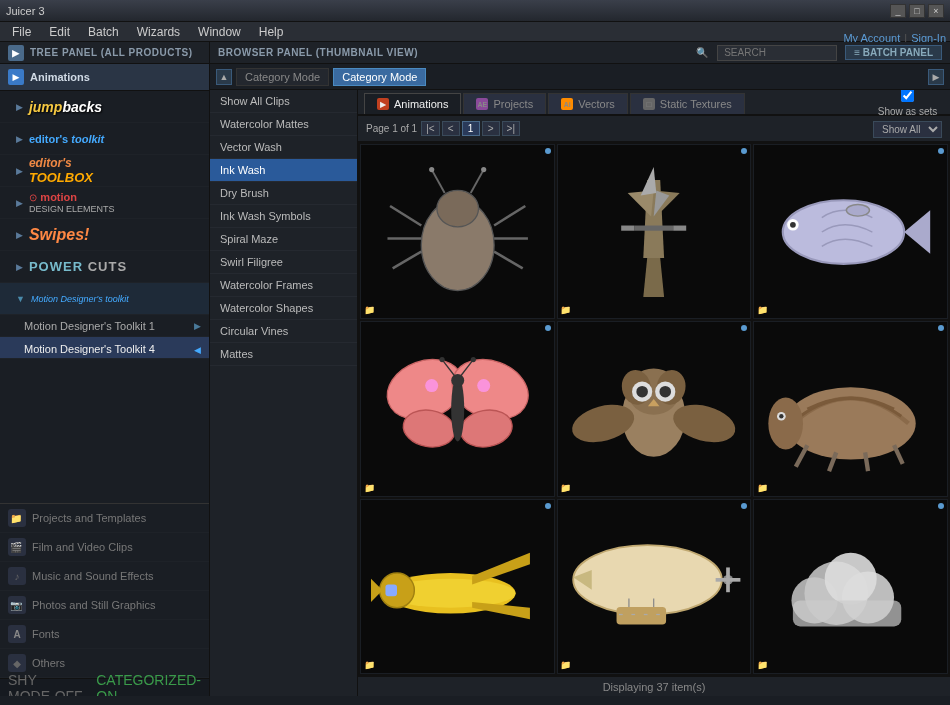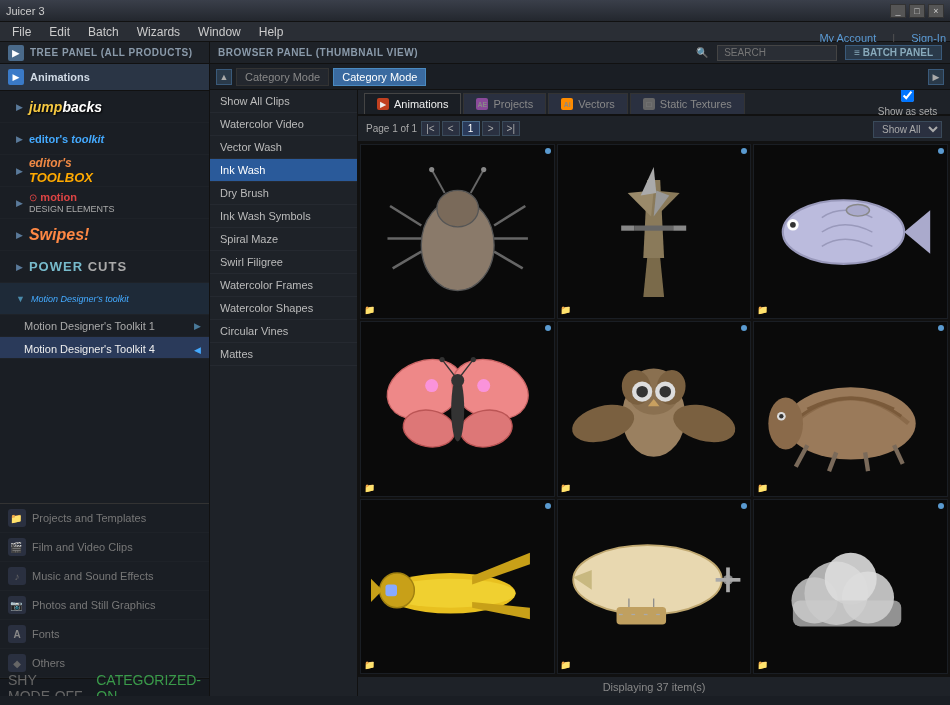--- a/index.html
+++ b/index.html
@@ -45,21 +45,21 @@
     .menu-item {
       padding: 2px 8px;
       color: #ccc;
       font-size: 12px;
       cursor: pointer;
     }
     .menu-right {
       margin-left: auto;
       display: flex;
       align-items: center;
-      gap: 16px;
+      gap: 4px;
       margin-top: 12px;
     }
     .menu-right a {
       color: #5b9bd5;
       font-size: 11px;
       text-decoration: none;
       cursor: pointer;
     }
 
     
@@ -597,21 +597,21 @@
       <div class="cat-right-arrow">▶</div>
     </div>
 
     <div id="cat-browser-split">
 
       <div id="category-list">
         <div class="cat-item">
           <span>Show All Clips</span>
         </div>
         <div class="cat-item">
-          <span>Watercolor Video</span>
+          <span>Watercolor Mattes</span>
         </div>
         <div class="cat-item">
           <span>Vector Wash</span>
         </div>
         <div class="cat-item active">
           <span>Ink Wash</span>
         </div>
         <div class="cat-item">
           <span>Dry Brush</span>
         </div>

